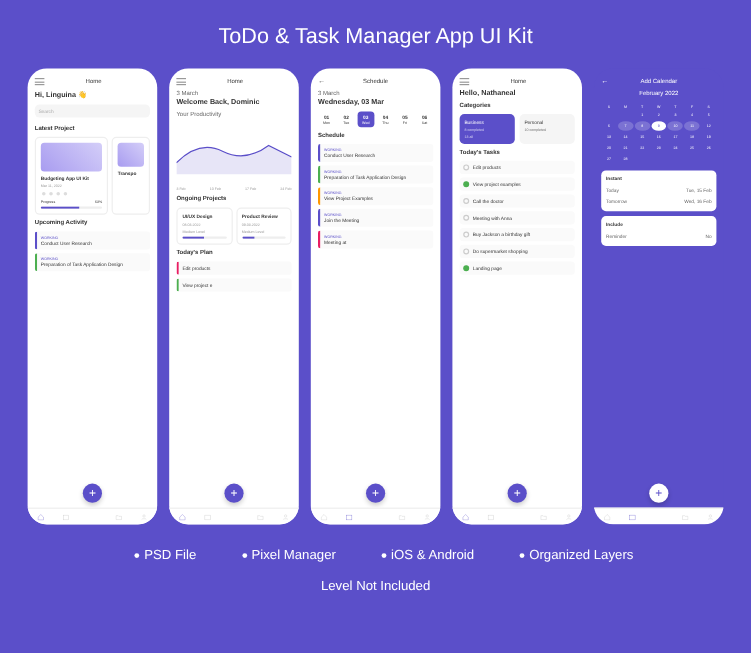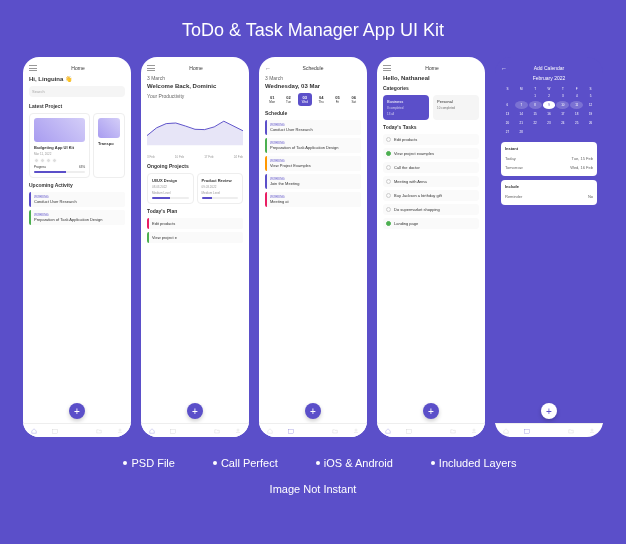--- a/index.html
+++ b/index.html
@@ -433,18 +433,18 @@
             <circle cx="12" cy="8" r="4"></circle>
             <path d="M4 20c0-4 16-4 16 0"></path>
           </svg></div>
   </div>
 </div>
 
 </div>
 
 <div class="features">
   <div class="feat">PSD File</div>
-  <div class="feat">Call Perfect</div>
+  <div class="feat">Pixel Manager</div>
   <div class="feat">iOS &amp; Android</div>
-  <div class="feat">Included Layers</div>
-</div>
-
-<div class="footer">Image Not Instant</div>
+  <div class="feat">Organized Layers</div>
+</div>
+
+<div class="footer">Level Not Included</div>
 
 </body></html>

